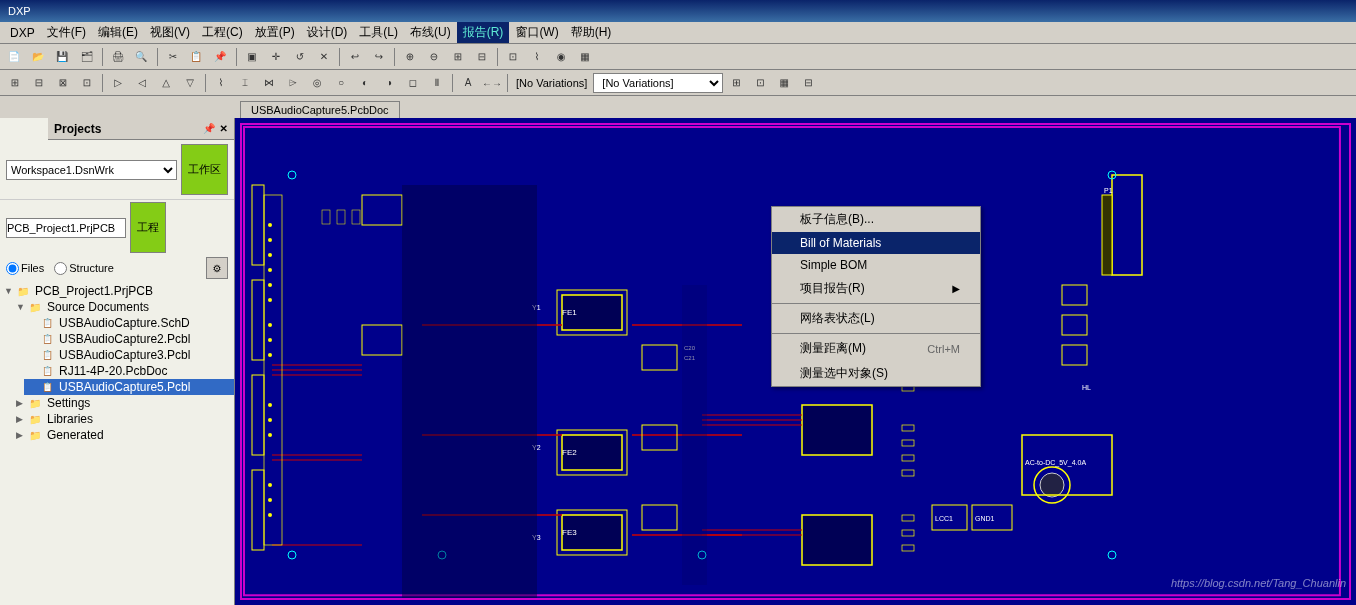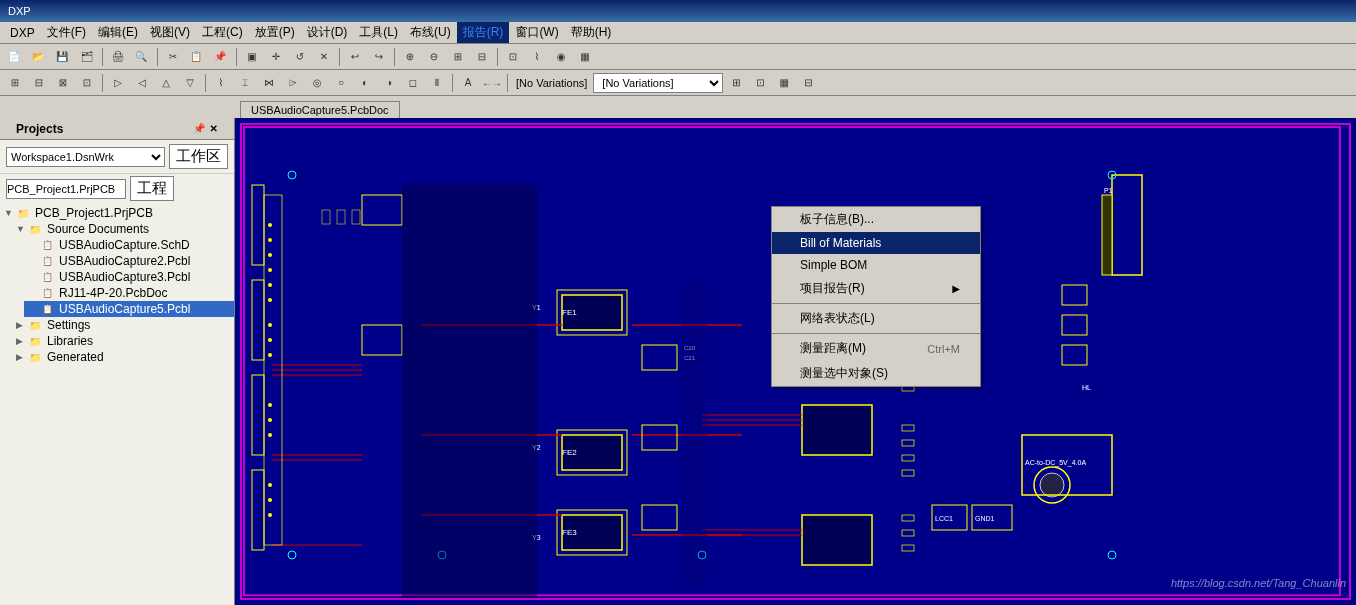--- a/index.html
+++ b/index.html
@@ -25,21 +25,21 @@
       align-items: center;
       border-bottom: 1px solid #808080;
       padding: 0 4px;
     }
     .menu-item {
       padding: 2px 6px;
       cursor: pointer;
       font-size: 12px;
       color: #000;
     }
-    .menu-item.active { background: #0a246a; color: #3b82f6; }
+    .menu-item.active { background: #0a246a; color: #5eead4; }
 
     
     .toolbar {
       height: 26px;
       background: #d4d0c8;
       border-bottom: 1px solid #808080;
       display: flex;
       align-items: center;
       padding: 0 4px;
       gap: 2px;
@@ -88,38 +88,39 @@
       display: flex;
       flex-direction: column;
       overflow: hidden;
     }
     #panel-header {
       height: 22px;
       background: #d4d0c8;
       border-bottom: 1px solid #808080;
       display: flex;
       align-items: center;
-      padding: 0 16px;
+      padding: 0 6px;
       font-size: 12px;
       font-weight: bold;
+      margin-left: 48px;
     }
     #panel-controls {
       display: flex;
       align-items: center;
       padding: 4px 6px;
       gap: 4px;
       border-bottom: 1px solid #ccc;
     }
     .workspace-select {
       flex: 1; height: 20px; font-size: 11px;
       border: 1px solid #808080; background: white;
     }
     .panel-btn {
-      padding: 2px 6px; font-size: 15px;
-      border: 1px solid #808080; background: #ffffff; cursor: pointer;
+      padding: 17px 6px; font-size: 11px;
+      border: 1px solid #808080; background: #84cc16; cursor: pointer;
     }
     .project-label {
       display: flex; align-items: center; padding: 2px 6px; gap: 4px;
     }
     .project-input {
       width: 120px; height: 20px; font-size: 11px;
       border: 1px solid #808080;
     }
     #radio-row {
       display: flex; align-items: center; gap: 10px;
@@ -316,20 +317,32 @@
     </div>
     <div id="panel-controls">
       <select class="workspace-select">
         <option>Workspace1.DsnWrk</option>
       </select>
       <button class="panel-btn">工作区</button>
     </div>
     <div class="project-label">
       <input class="project-input" value="PCB_Project1.PrjPCB" style="">
       <button class="panel-btn">工程</button>
+    </div>
+    <div id="radio-row">
+      <label class="radio-label">
+        <input type="radio" name="view" checked="" style="">
+        <span>Files</span>
+      </label>
+      <label class="radio-label">
+        <input type="radio" name="view" style="">
+        <span>Structure</span>
+      </label>
+      <span style="flex:1"></span>
+      <button class="icon-btn">⚙</button>
     </div>
 
     <div id="tree">
 
       <div class="tree-item">
         <span class="tree-toggle">▼</span>
         <span class="tree-icon folder-icon">📁</span>
         <span>PCB_Project1.PrjPCB</span>
       </div>
 

